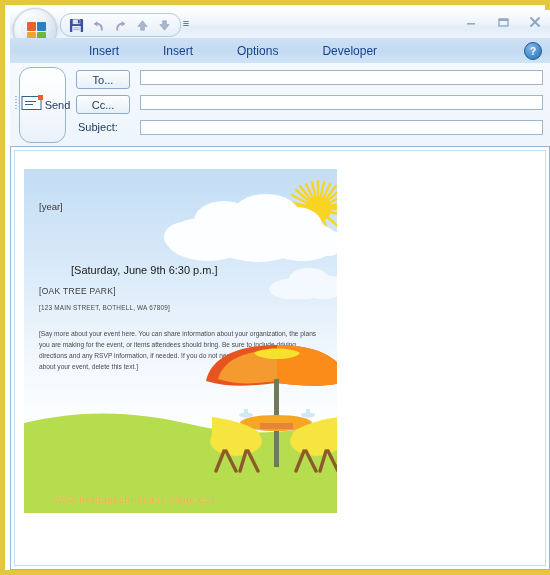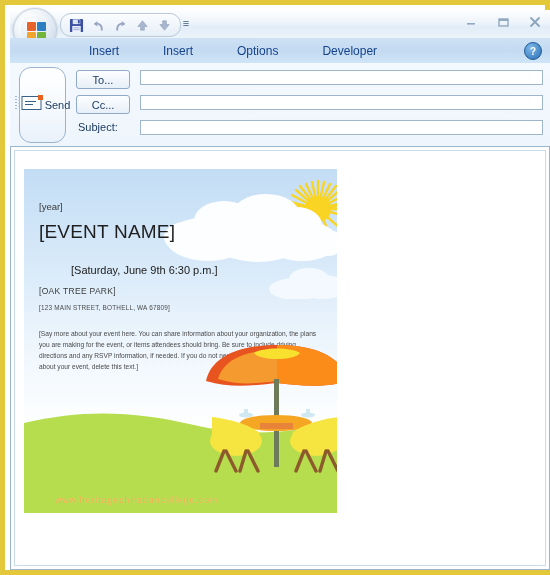--- a/index.html
+++ b/index.html
@@ -293,21 +293,20 @@
           <svg width="90" height="34" viewBox="0 0 90 34">
             <g fill="#f3f9fe">
               <ellipse cx="30" cy="24" rx="28" ry="11"></ellipse>
               <ellipse cx="56" cy="22" rx="26" ry="12"></ellipse>
               <ellipse cx="42" cy="14" rx="20" ry="11"></ellipse>
             </g>
           </svg>
         </div>
 
         <div class="txt t-year">[year]</div>
-        <div class="txt t-event">[EVENT NAME]</div>
         <div class="txt t-date">[Saturday, June 9th 6:30 p.m.]</div>
         <div class="txt t-place">[OAK TREE PARK]</div>
         <div class="txt t-addr">[123 MAIN STREET, BOTHELL, WA 67809]</div>
         <div class="txt t-body">[Say more about your event here. You can share information about your organization, the plans you are making for the event, or items attendees should bring.  Be sure to include driving directions and any RSVP information, if needed. If you do not need to provide more information about your event, delete this text.]</div>
 
         <div class="hill">
           <svg width="313" height="120" viewBox="0 0 313 120" preserveAspectRatio="none">
             <path d="M0 30 C60 16, 110 18, 170 32 C220 44, 265 40, 313 30 L313 120 L0 120 Z" fill="#b5dd4e"></path>
           </svg>
         </div>

